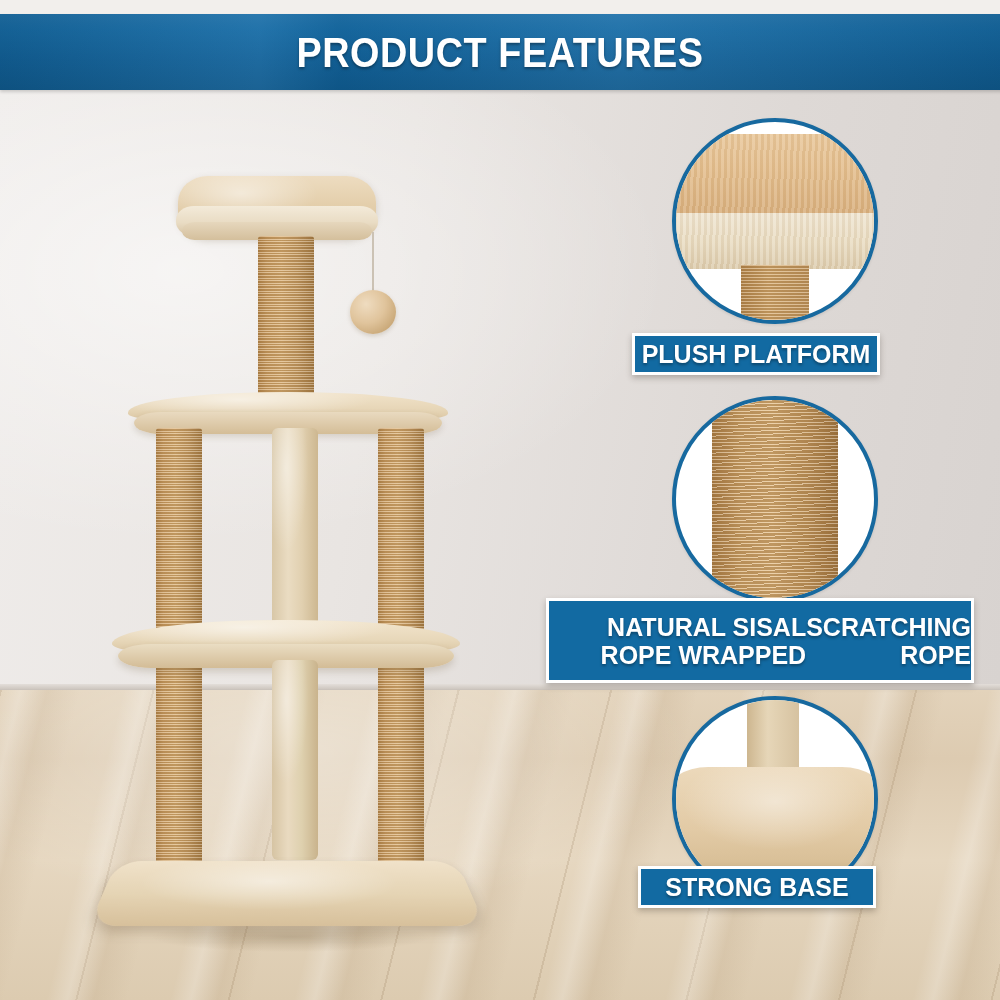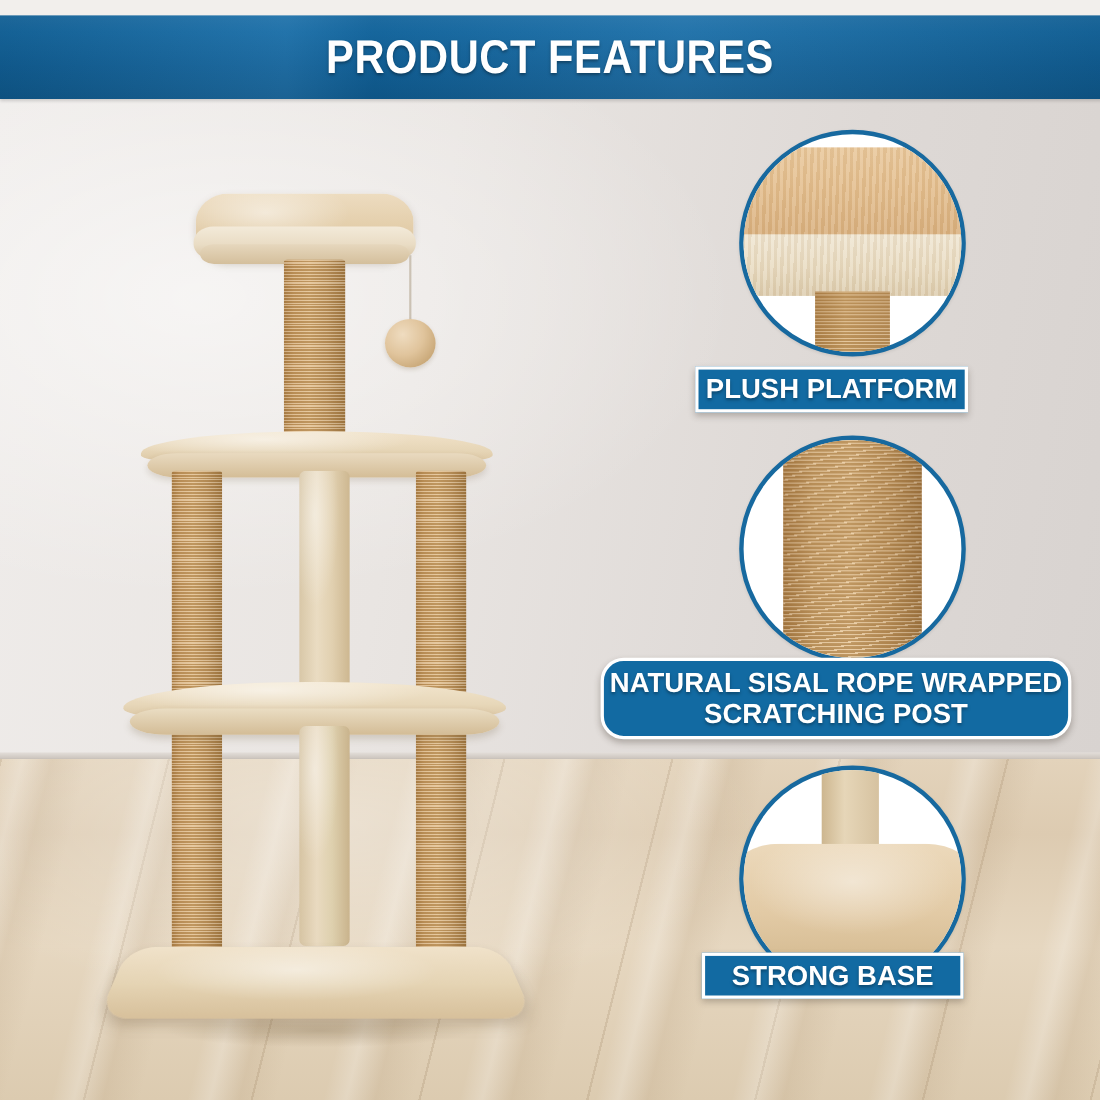--- a/index.html
+++ b/index.html
@@ -290,23 +290,23 @@
     <div class="zoom-plush-top"></div>
     <div class="zoom-plush-mid"></div>
     <div class="zoom-plush-fur"></div>
     <div class="zoom-post-stub"></div>
   </div>
   <div class="callout-label" style="left:632px;top:333px;width:248px;height:42px;font-size:25px;">PLUSH PLATFORM</div>
 
   <div class="callout-circle" style="left:672px;top:396px;width:198px;height:198px;">
     <div class="zoom-rope"></div>
   </div>
-  <div class="callout-label" style="left:546px;top:598px;width:428px;height:74px;font-size:25px;flex-direction:column;border-radius:21px;">
+  <div class="callout-label" style="left:546px;top:598px;width:428px;height:85px;font-size:25px;flex-direction:row;">
     <span>NATURAL SISAL ROPE WRAPPED</span>
-    <span>SCRATCHING POST</span>
+    <span>SCRATCHING ROPE</span>
   </div>
 
   <div class="callout-circle" style="left:672px;top:696px;width:198px;height:198px;">
     <div class="zoom-base-post"></div>
     <div class="zoom-base-slab"></div>
   </div>
   <div class="callout-label" style="left:638px;top:866px;width:238px;height:42px;font-size:25px;">STRONG BASE</div>
 
 </div>
 

